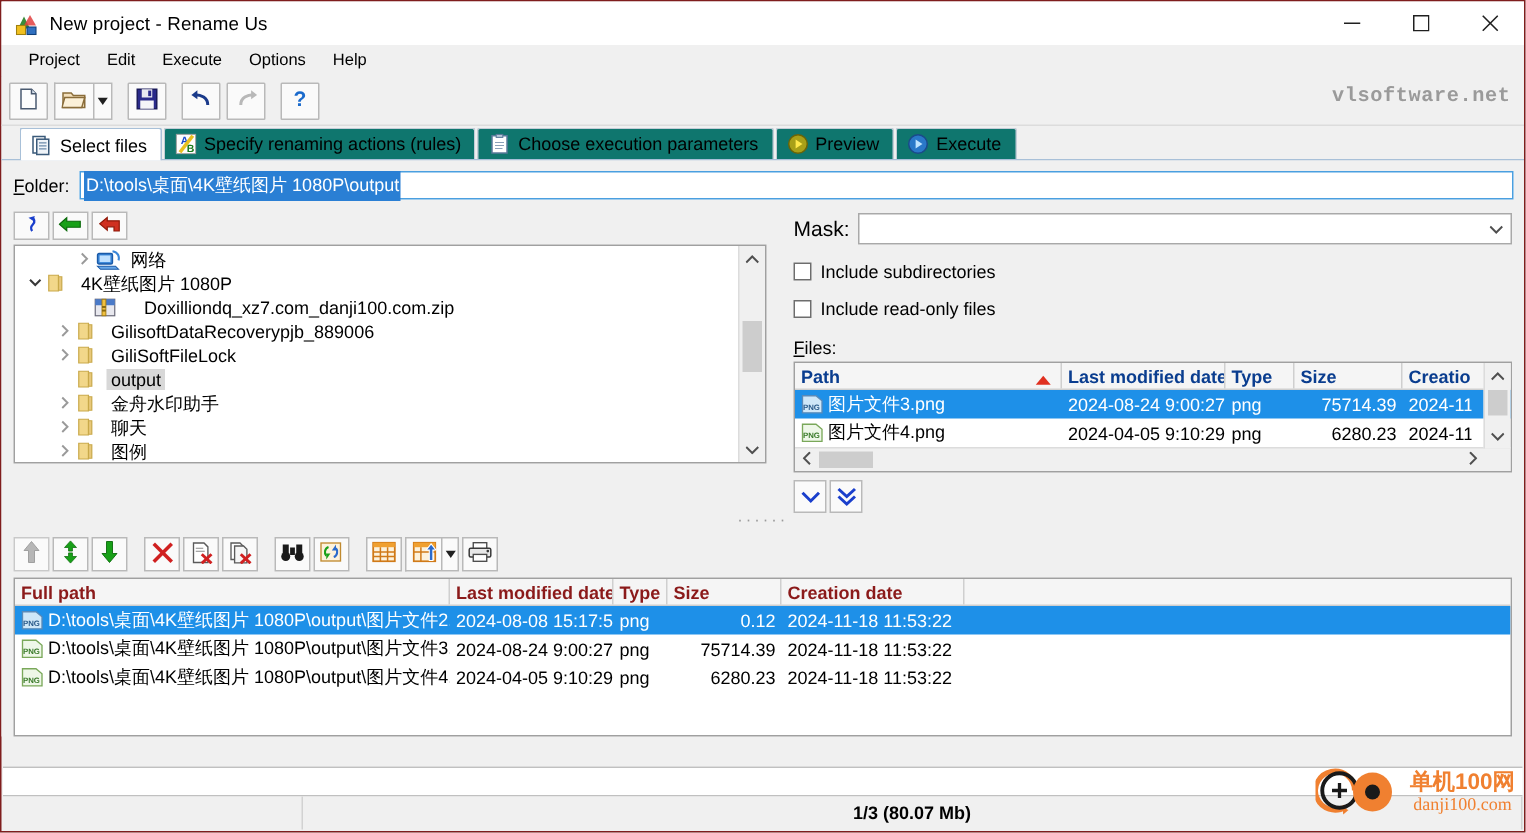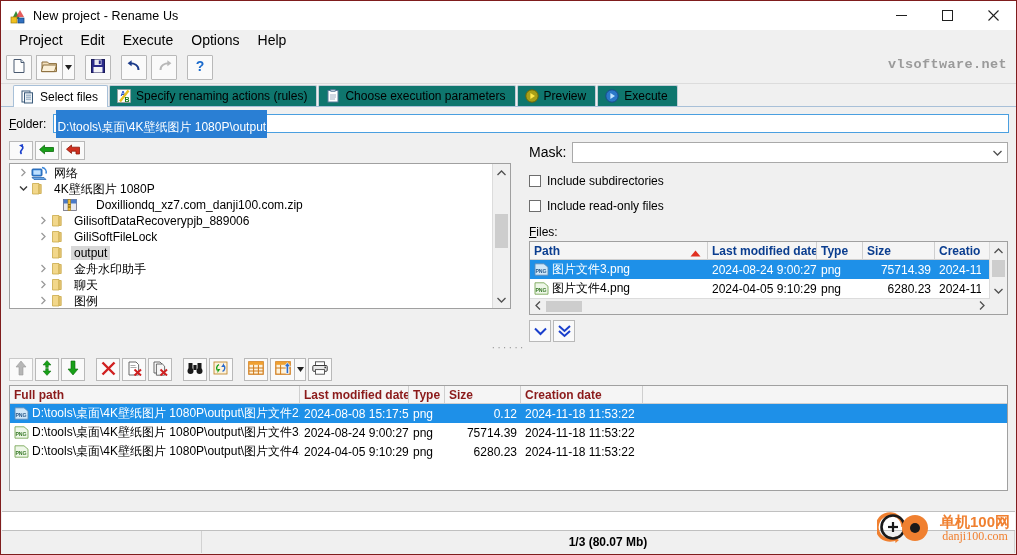--- a/index.html
+++ b/index.html
@@ -17,21 +17,21 @@
             position:relative;}
   .titlebar .appicon{width:16px;height:16px;margin-left:9px;margin-right:7px;position:relative;flex:none;}
   .title-text{font-size:12.5px;color:#000;letter-spacing:.1px;}
   .wincontrols{position:absolute;right:0;top:0;height:29px;display:flex;}
   .wc{width:46px;height:29px;display:flex;align-items:center;justify-content:center;
       font-size:13px;color:#202020;}
 
   
   .menubar{height:21px;background:#f0f0f0;display:flex;align-items:center;
            padding-left:9px;}
-  .menubar .mi{font-size:14px;padding:2px 9px 3px 9px;color:#000;}
+  .menubar .mi{font-size:11px;padding:2px 9px 3px 9px;color:#000;}
 
   
   .toolbar{height:32px;background:#f0f0f0;display:flex;align-items:center;
            padding-left:5px;position:relative;border-bottom:1px solid #dcdcdc;}
   .tb-btn{width:26px;height:25px;border:1px solid #b9b9b9;background:#fafafa;
           display:flex;align-items:center;justify-content:center;margin-right:4px;
           border-radius:1px;box-sizing:border-box;}
   .tb-split{display:flex;margin-right:4px;}
   .tb-split .main{width:26px;height:25px;border:1px solid #b9b9b9;background:#fafafa;
         display:flex;align-items:center;justify-content:center;box-sizing:border-box;border-right:none;}
@@ -53,21 +53,21 @@
   .tab .ticon{width:14px;height:14px;flex:none;position:relative;}
 
   
   .page{background:#f0f0f0;padding:0;position:relative;}
 
   .folderrow{display:flex;align-items:center;height:23px;padding:5px 7px 2px 8px;}
   .folderrow label{font-size:12px;margin-right:7px;}
   .folderrow u{text-decoration:underline;}
   .folderinput{flex:1;height:19px;border:1px solid #4a9fe0;background:#fff;
                display:flex;align-items:center;padding:0 2px;box-sizing:border-box;}
-  .folderinput .sel{background:#2a7fd4;color:#fff;font-size:12px;padding:9px 1px 2px 1px;
+  .folderinput .sel{background:#2a7fd4;color:#fff;font-size:12px;padding:1px 1px 2px 1px;
                     white-space:nowrap;}
 
   
   .panes{display:flex;padding:4px 8px 0 8px;gap:0;}
   .leftpane{width:502px;}
   .rightpane{flex:1;padding-left:18px;}
 
   .navbtns{display:flex;gap:2px;margin-bottom:3px;}
   .navbtn{width:24px;height:19px;border:1px solid #b9b9b9;background:#fafafa;
           display:flex;align-items:center;justify-content:center;box-sizing:border-box;}
@@ -348,21 +348,21 @@
           <div class="navbtn">
             <span>
             <svg width="16" height="13" viewBox="0 0 16 13">
               <path d="M6.5 2 L1.5 6.2 L6.5 10.4 L6.5 8.2 L11 8.2 L11 11 L14.5 11 L14.5 4.2 L6.5 4.2 Z" fill="#d03020" stroke="#901808" stroke-width=".8"></path>
             </svg></span>
           </div>
         </div>
 
         <div class="tree">
           <div class="treebody" id="tree-body">
-              <div class="trow" style="padding-left: 6px;">
+              <div class="trow" style="padding-left: 6px; margin-left: 33px;">
                 <span class="exp"><svg width="7" height="9" viewBox="0 0 7 9">
                     <path d="M1.5 1 L5 4.5 L1.5 8" fill="none" stroke="#9a9a9a" stroke-width="1.3"></path>
                   </svg></span>
                 <span class="ico"><svg width="17" height="14" viewBox="0 0 17 14">
                     <rect x="1" y="3" width="10" height="7" rx="1" fill="#3a86d8" stroke="#1a5aa8" stroke-width=".9"></rect>
                     <rect x="2.4" y="4.3" width="7.2" height="4.4" fill="#bfe0ff"></rect>
                     <path d="M11 1.5 C14.6 2 15.8 5 15 7.6" fill="none" stroke="#3a86d8" stroke-width="1.4"></path>
                     <path d="M1 11.5 h12 l2 2 h-12 z" fill="#6aa8e8" stroke="#1a5aa8" stroke-width=".7"></path>
                   </svg></span>
                 <span class="lbl">网络</span>

